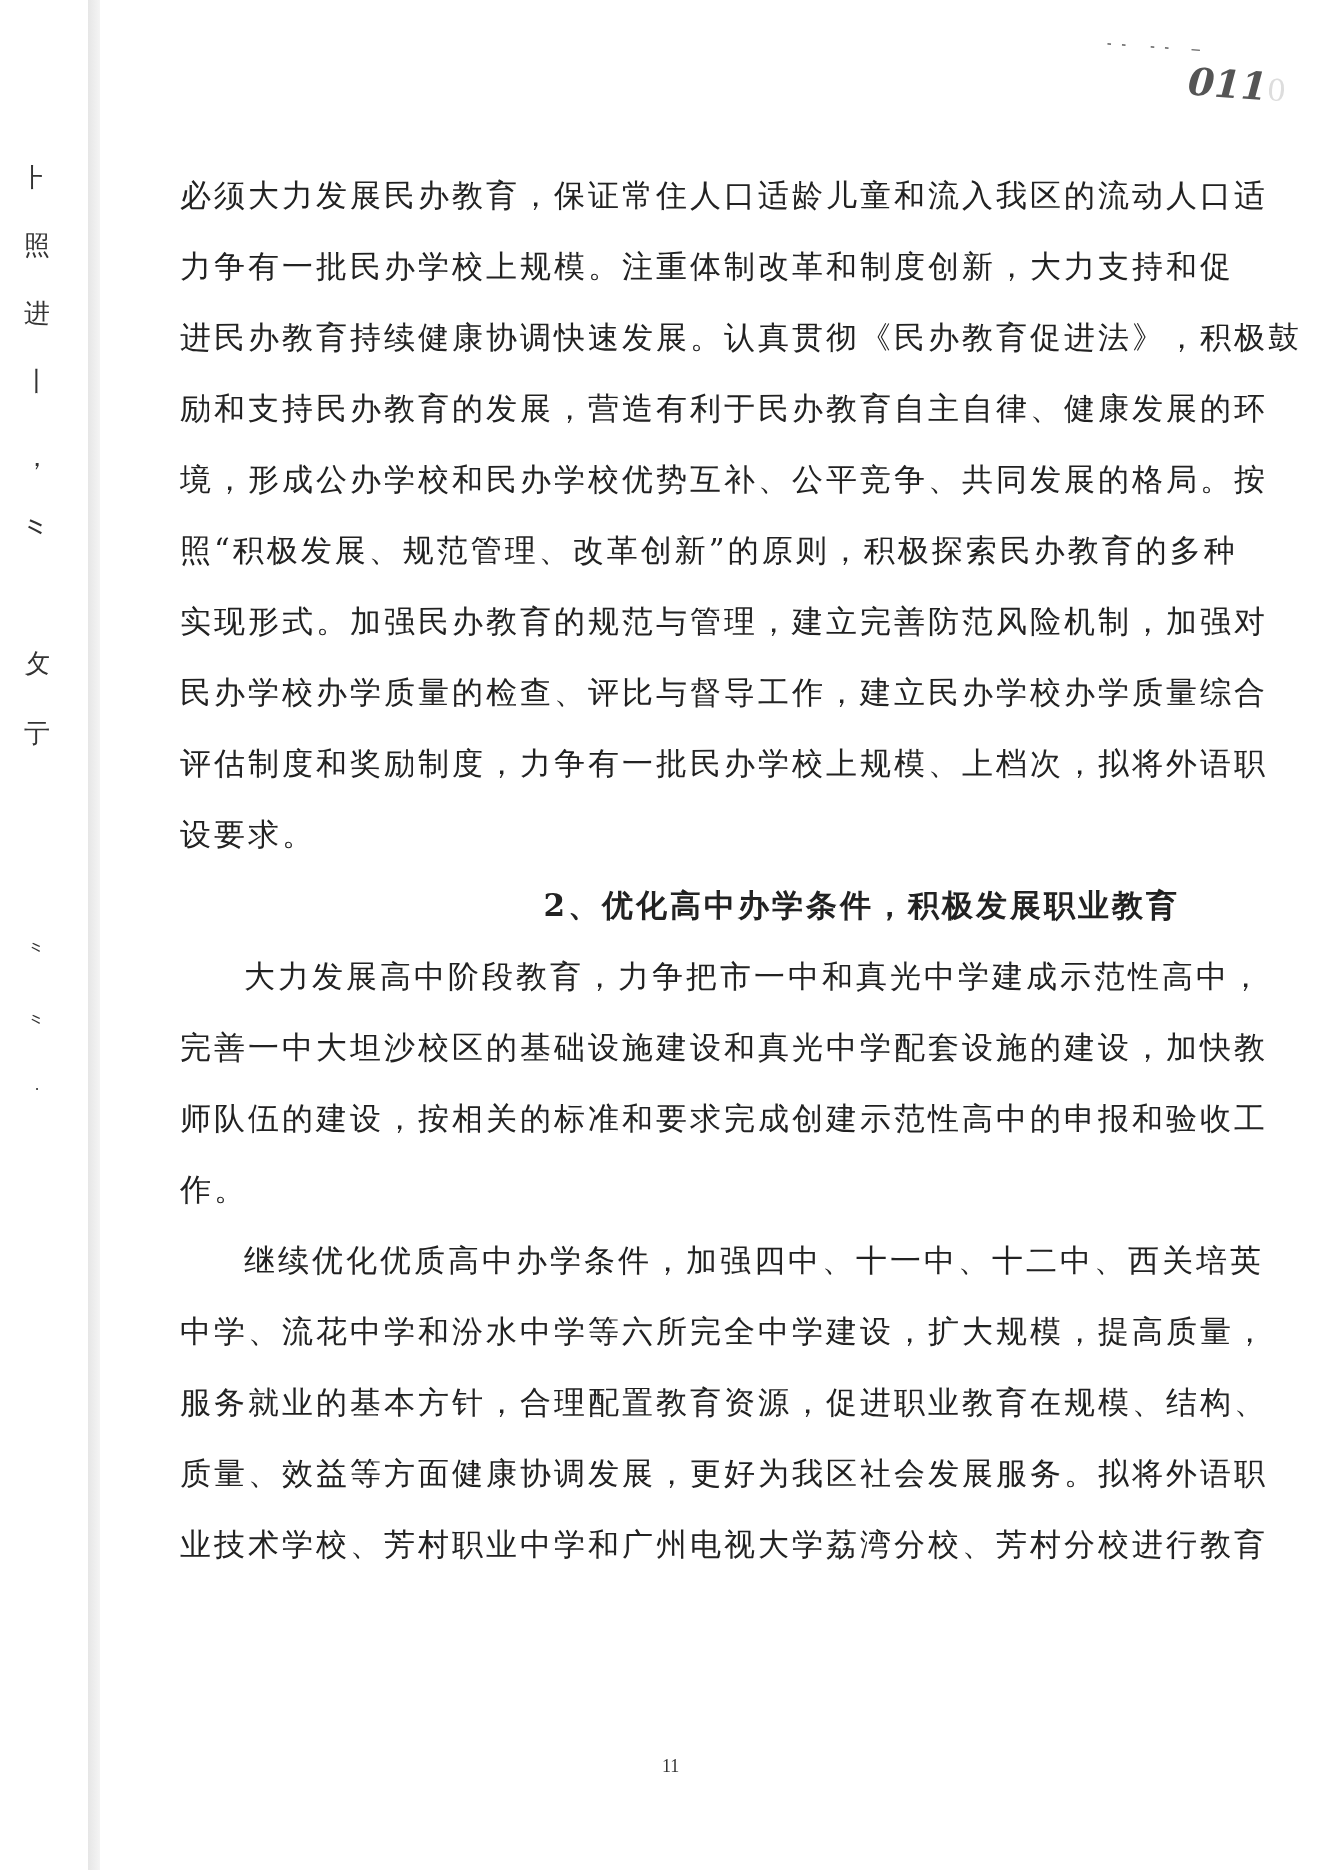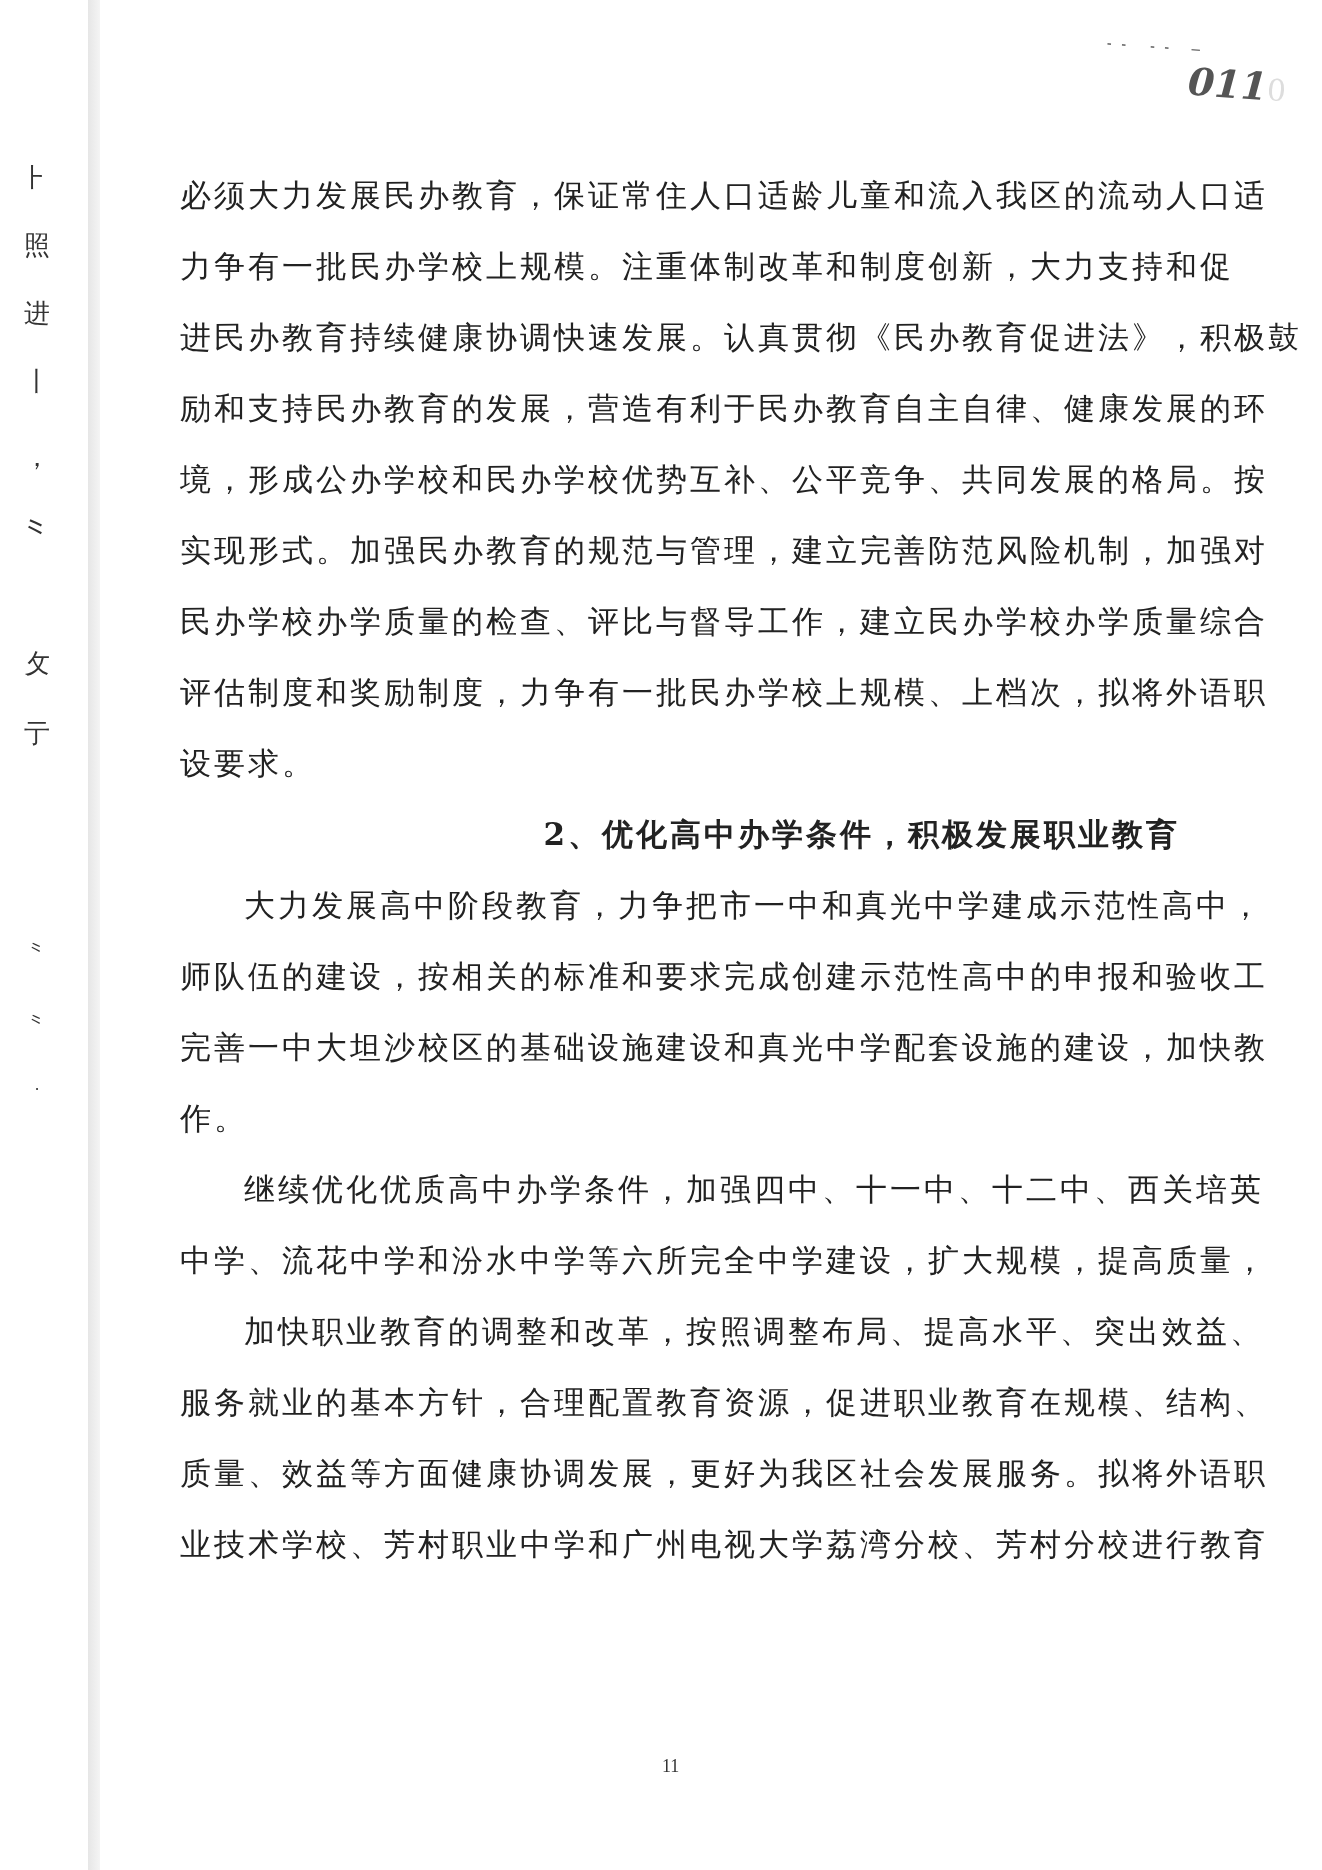--- a/index.html
+++ b/index.html
@@ -74,43 +74,43 @@
 </div>
 
 <div class="body-text">
 
   <div>
     <div class="line">必须大力发展民办教育，保证常住人口适龄儿童和流入我区的流动人口适</div>
     <div class="line">力争有一批民办学校上规模。注重体制改革和制度创新，大力支持和促</div>
     <div class="line">进民办教育持续健康协调快速发展。认真贯彻《民办教育促进法》，积极鼓</div>
     <div class="line">励和支持民办教育的发展，营造有利于民办教育自主自律、健康发展的环</div>
     <div class="line">境，形成公办学校和民办学校优势互补、公平竞争、共同发展的格局。按</div>
+    <div class="line">照“积极发展、规范管理、改革创新”的原则，积极探索民办教育的多种</div>
     <div class="line">实现形式。加强民办教育的规范与管理，建立完善防范风险机制，加强对</div>
     <div class="line">民办学校办学质量的检查、评比与督导工作，建立民办学校办学质量综合</div>
     <div class="line">评估制度和奖励制度，力争有一批民办学校上规模、上档次，拟将外语职</div>
     <div class="line">设要求。</div>
   </div>
 
   <div>
     <div class="line indent heading">2、优化高中办学条件，积极发展职业教育</div>
   </div>
 
   <div>
     <div class="line indent">大力发展高中阶段教育，力争把市一中和真光中学建成示范性高中，</div>
+    <div class="line">完善一中大坦沙校区的基础设施建设和真光中学配套设施的建设，加快教</div>
     <div class="line">师队伍的建设，按相关的标准和要求完成创建示范性高中的申报和验收工</div>
-    <div class="line">完善一中大坦沙校区的基础设施建设和真光中学配套设施的建设，加快教</div>
     <div class="line">作。</div>
   </div>
 
   <div>
     <div class="line indent">继续优化优质高中办学条件，加强四中、十一中、十二中、西关培英</div>
     <div class="line">中学、流花中学和汾水中学等六所完全中学建设，扩大规模，提高质量，</div>
   </div>
 
   <div>
-    <div class="line indent">加快职业教育的调整和改革，按照调整布局、提高水平、突出效益、</div>
     <div class="line">服务就业的基本方针，合理配置教育资源，促进职业教育在规模、结构、</div>
     <div class="line">质量、效益等方面健康协调发展，更好为我区社会发展服务。拟将外语职</div>
     <div class="line">业技术学校、芳村职业中学和广州电视大学荔湾分校、芳村分校进行教育</div>
   </div>
 </div>
 
 <div class="page-number">11</div>
 
 </body></html>

